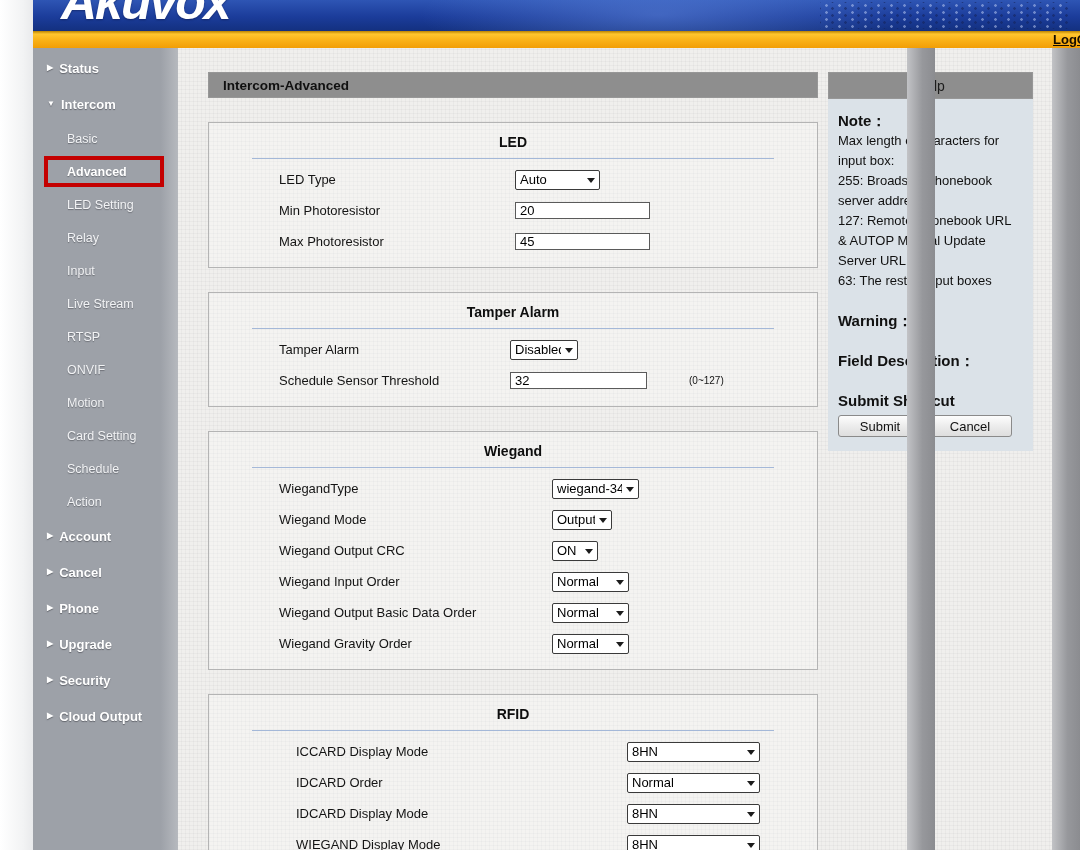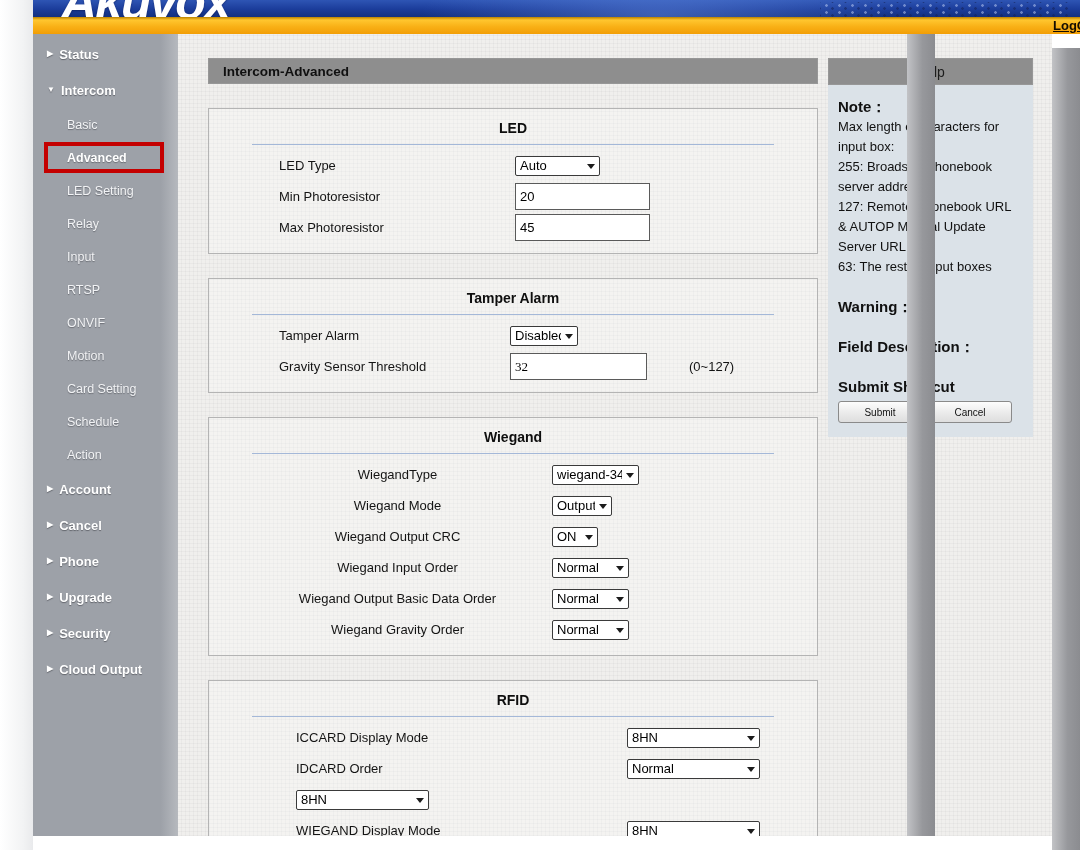--- a/index.html
+++ b/index.html
@@ -7,21 +7,21 @@
   body { font-family:"Liberation Sans", sans-serif; background:#ffffff; overflow:hidden; }
 
   .page { position:relative; width:1080px; height:850px; overflow:hidden; background:#fff; }
 
   .left-gutter { position:absolute; left:0; top:0; width:33px; height:850px;
     background:linear-gradient(90deg,#ffffff 0%,#f2f3f4 70%,#e9eaec 100%); }
 
   .site { position:absolute; left:33px; top:0; width:1047px; height:850px; }
 
   
-  .bluebar { position:relative; height:17px; overflow:hidden;
+  .bluebar { position:relative; height:31px; overflow:hidden;
     background:linear-gradient(180deg,#2e55b4 0%,#1b3c9a 55%,#13307f 100%); }
   .blue-glow { position:absolute; left:35%; top:-40px; width:520px; height:110px;
     background:radial-gradient(ellipse at center, rgba(110,150,235,0.45) 0%, rgba(110,150,235,0) 65%); }
   .blue-dots { position:absolute; right:10px; top:2px; width:250px; height:27px;
     background-image:radial-gradient(circle, rgba(190,205,245,0.5) 1px, rgba(0,0,0,0) 1.6px),
                      radial-gradient(circle, rgba(20,35,90,0.55) 1px, rgba(0,0,0,0) 1.6px);
     background-size:13px 7px,13px 7px; background-position:0 0,6px 3px; }
   .logo { position:absolute; left:28px; top:-27px; color:#ffffff; font-weight:bold; font-style:italic;
     font-size:50px; letter-spacing:-2px; text-shadow:0 1px 2px rgba(0,0,30,0.35); }
 
@@ -60,26 +60,26 @@
     border:1px solid #979797; padding-left:14px; font-size:13.5px; font-weight:bold; color:#101010; }
   .panel { border:1px solid #b4b4b4; margin-top:24px; padding-bottom:10px; background:rgba(255,255,255,0.25); }
   .panel:first-of-type { margin-top:5px; }
   .sec-title { padding-top:11px; text-align:center; font-size:14px; font-weight:bold; color:#0e0e0e; }
   .rule { border-top:1px solid #a4b8d8; width:86%; margin:8px auto 5px auto; height:0; }
   .row { height:31px; display:flex; align-items:center; font-size:13px; color:#141414; }
   .s-led .row, .s-tamper .row, .s-wiegand .row { padding-left:70px;gap:36px; }
   .s-rfid .row { padding-left:87px;gap:34px; }
   .s-led .flabel { width:200px; }
   .s-tamper .flabel { width:195px; }
-  .s-wiegand .flabel { width:237px;text-align:center; }
+  .s-wiegand .flabel { width:237px; }
   .s-rfid .flabel { width:297px; }
   .flabel { flex:none; }
-  .suffix { margin-left:6px; font-size:13px; color:#141414; }
-
-  input.txt { height:27px; border:1px solid #5a5a5a; background:#ffffff; font-size:13px;
+  .suffix { margin-left:6px; font-size:10px; color:#141414; }
+
+  input.txt { height:17px; border:1px solid #5a5a5a; background:#ffffff; font-size:13px;
     font-family:"Liberation Sans", sans-serif; padding:0 4px; color:#000; }
   .sw { position:relative; display:inline-flex; align-items:flex-start; }
   .sw select { appearance:none; -webkit-appearance:none; height:20px; border:1px solid #3a3a3a;
     border-radius:2px; background:#ffffff; font-size:13px; font-family:"Liberation Sans", sans-serif;
     padding:0 16px 0 4px; color:#000; }
   .car { position:absolute; right:5px; top:50%; margin-top:-2px; width:0; height:0;
     border-left:4px solid transparent; border-right:4px solid transparent;
     border-top:5px solid #1c1c1c; pointer-events:none; }
 
   
@@ -87,21 +87,21 @@
   .help-header { height:27px; line-height:27px; background:#8e8e8e; border:1px solid #979797;
     text-align:center; font-size:14px; color:#1c1c1c; }
   .help-body { background:#dbe2e8; padding:10px 10px 14px 10px; font-size:13px; color:#111;
     line-height:20px; }
   .help-strong { font-size:15px; font-weight:bold; margin-top:2px; }
   .help-note-line { margin-top:0; }
   .help-gap { margin-top:20px; }
   .btn-row { display:flex; gap:6px; margin-top:4px; }
   .btn { width:84px; height:22px; border:1px solid #8a8a8a; border-radius:3px;
     background:linear-gradient(180deg,#fdfdfd 0%,#e9e9e9 60%,#dedede 100%);
-    font-size:10px; font-family:"Liberation Sans", sans-serif; color:#111; cursor:pointer; }
+    font-size:13px; font-family:"Liberation Sans", sans-serif; color:#111; cursor:pointer; }
 </style>
 </head>
 <body>
 
 <div class="page">
   <div class="left-gutter"></div>
 
   <div class="site">
 
     <div class="bluebar">
@@ -135,20 +135,23 @@
           <li class="nav-sub">
             <span>LED Setting</span>
           </li>
           <li class="nav-sub">
             <span>Relay</span>
           </li>
           <li class="nav-sub">
             <span>Input</span>
           </li>
           <li class="nav-sub">
+            <span>Live Stream</span>
+          </li>
+          <li class="nav-sub">
             <span>RTSP</span>
           </li>
           <li class="nav-sub">
             <span>ONVIF</span>
           </li>
           <li class="nav-sub">
             <span>Motion</span>
           </li>
           <li class="nav-sub">
             <span>Card Setting</span>
@@ -216,22 +219,22 @@
           <div class="rule"></div>
           <div class="row">
             <span class="flabel">Tamper Alarm</span>
             <span class="sw">
                 <select style="width:68px">
               <option>Disabled</option></select>
               <span class="car"></span>
               </span>
           </div>
           <div class="row">
-            <span class="flabel">Gravity Sensor Threshold</span>
-            <input class="txt" style="width: 137px; font-family: Liberation Serif, serif;" value="32">
+            <span class="flabel">Schedule Sensor Threshold</span>
+            <input class="txt" style="width: 137px;" value="32">
             <span class="suffix">(0~127)</span>
           </div>
         </div>
 
         <div class="panel s-wiegand">
           <div class="sec-title">Wiegand</div>
           <div class="rule"></div>
           <div class="row">
             <span class="flabel">WiegandType</span>
             <span class="sw">
@@ -295,20 +298,21 @@
           </div>
           <div class="row">
             <span class="flabel">IDCARD Order</span>
             <span class="sw">
                 <select style="width:133px">
               <option>Normal</option></select>
               <span class="car"></span>
               </span>
           </div>
           <div class="row">
+            <span class="flabel">IDCARD Display Mode</span>
             <span class="sw">
                 <select style="width:133px">
               <option>8HN</option></select>
               <span class="car"></span>
               </span>
           </div>
           <div class="row">
             <span class="flabel">WIEGAND Display Mode</span>
             <span class="sw">
                 <select style="width:133px">

